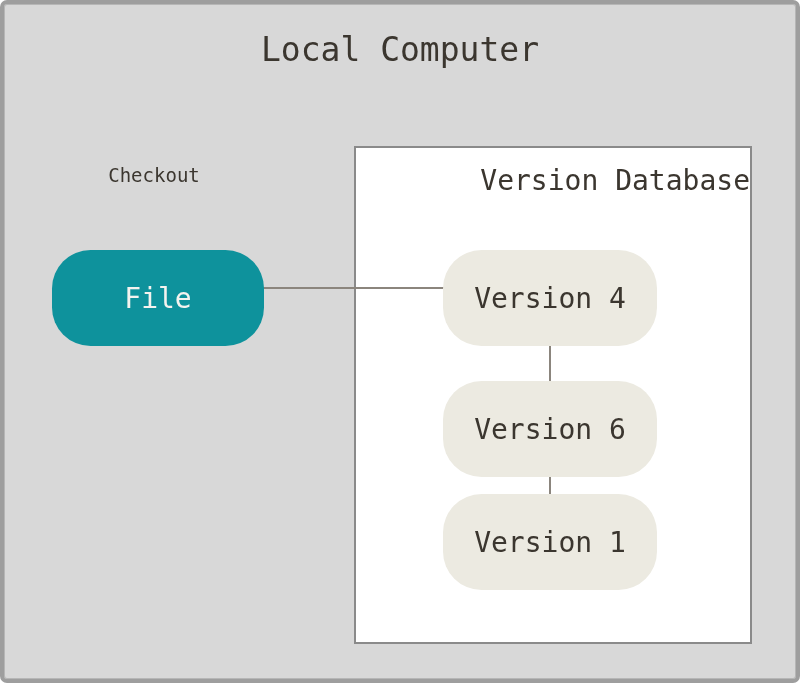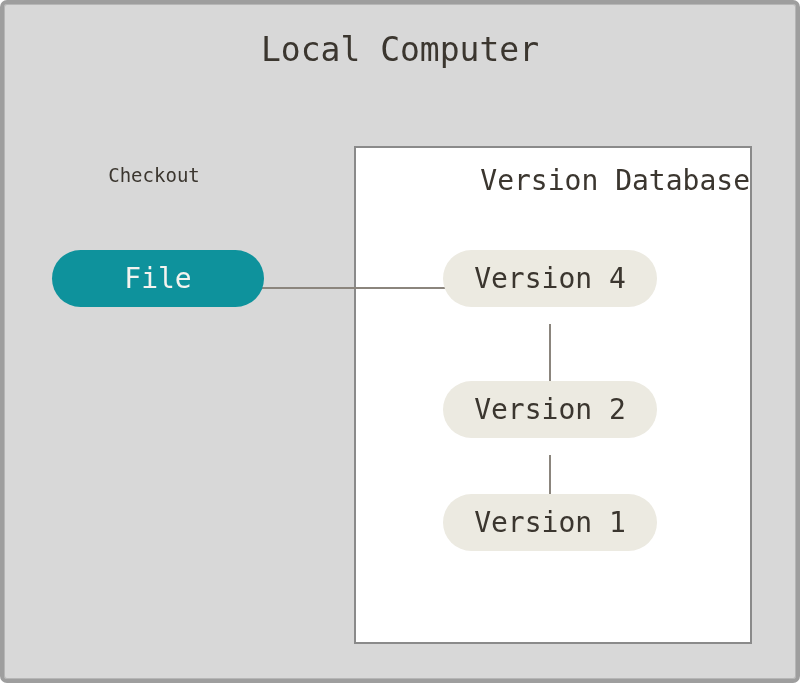--- a/index.html
+++ b/index.html
@@ -63,21 +63,21 @@
     top: 16px;
     left: 0;
     width: 100%;
     text-align: right;
     font-size: 28px;
     color: var(--text-dark);
     white-space: nowrap;
   }
   .pill {
     position: absolute;
-    height: 57px;
+    height: 96px;
     border-radius: 38.5px;
     display: flex;
     align-items: center;
     justify-content: center;
     font-size: 28px;
     z-index: 2;
   }
   .pill-file {
     left: 48px;
     top: 246px;
@@ -132,20 +132,20 @@
 
   <div class="pill pill-file">
     <span>File</span>
   </div>
 
   <div class="pill pill-version pill-v3">
     <span>Version 4</span>
   </div>
 
   <div class="pill pill-version pill-v2">
-    <span>Version 2</span>
+    <span>Version 6</span>
   </div>
 
   <div class="pill pill-version pill-v1">
     <span>Version 1</span>
   </div>
 
 </div>
 
 </body></html>

